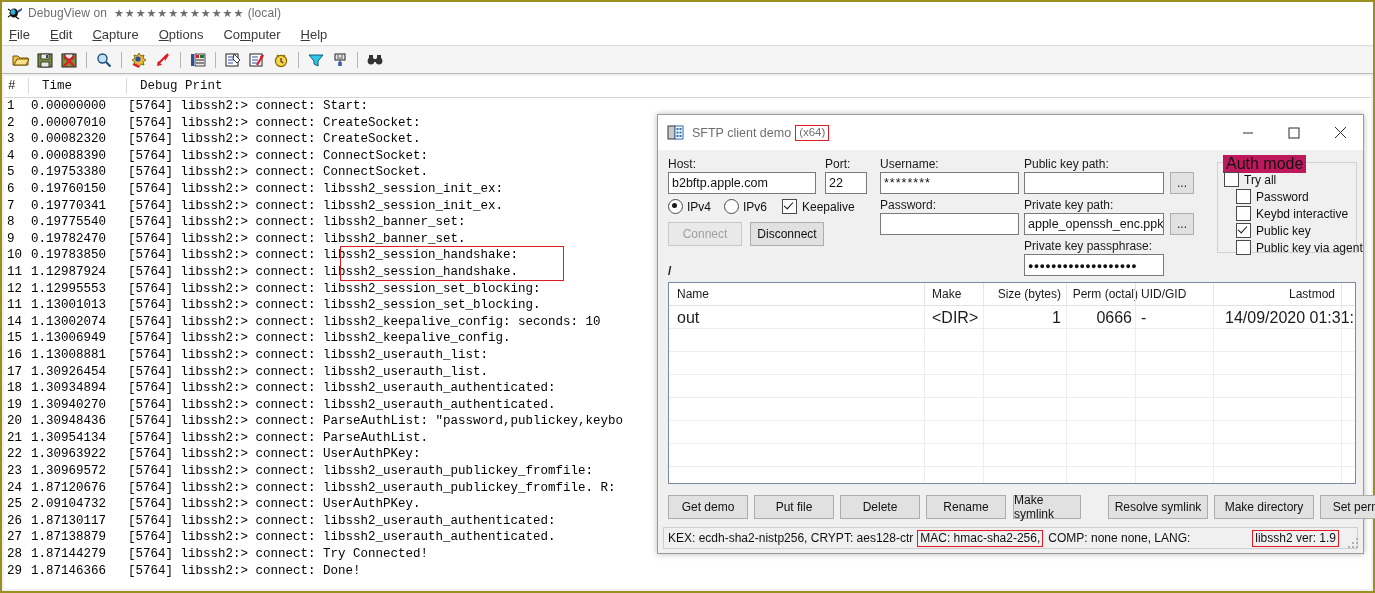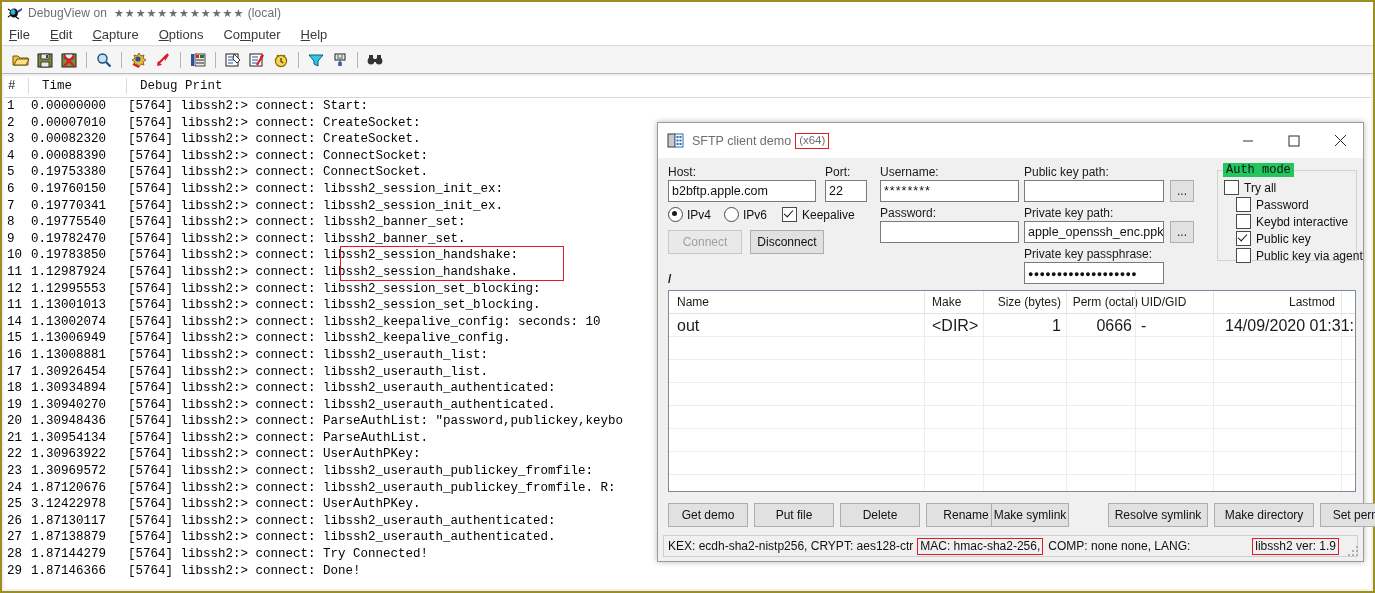--- a/index.html
+++ b/index.html
@@ -78,21 +78,20 @@
   
   .redbox{position:absolute;border:1.5px solid #e01b24;pointer-events:none;box-sizing:border-box;}
 
   
   #sftp{
     position:absolute;left:657px;top:114px;width:707px;height:440px;
     background:#f0f0f0;
     border:1px solid #9b9b9b;
     box-shadow:0 0 6px rgba(0,0,0,.28);
     box-sizing:border-box;
-    margin-top:8px;
   }
   #sftp-title{
     height:35px;background:#ffffff;display:flex;align-items:center;
     border-bottom:1px solid #f0f0f0;
   }
   #sftp-icon{width:17px;height:17px;margin-left:9px;margin-right:8px;position:relative;flex:none;}
   #sftp-title-text{font-size:12.5px;color:#6d6d6d;}
   #sftp-arch{font-size:11.5px;color:#6d6d6d;margin-left:4px;
     border:1.5px solid #e01b24;padding:0px 3px 1px 3px;line-height:13px;}
   .wbtn{width:46px;height:34px;display:flex;align-items:center;justify-content:center;
@@ -118,21 +117,21 @@
   .radio.on .dot:after{content:"";position:absolute;left:3px;top:3px;width:5px;height:5px;
     border-radius:50%;background:#1a1a1a;}
 
   .chk{position:absolute;display:flex;align-items:center;font-size:12px;color:#111;}
   .chk .box{width:13px;height:13px;border:1px solid #4a4a4a;background:#fff;
     margin-right:5px;position:relative;flex:none;}
   .chk.on .box:after{content:"";position:absolute;left:3px;top:0px;width:4px;height:8px;
     border:solid #111;border-width:0 1.6px 1.6px 0;transform:rotate(42deg);}
 
   #authbox{position:absolute;border:1px solid #d2d2d2;box-sizing:border-box;}
-  #authbox-legend{position:absolute;background:#22c55e;font-size:12px;color:#111;padding:0 3px;font-family:Liberation Mono, monospace;}
+  #authbox-legend{position:absolute;background:#be185d;font-size:16px;color:#111;padding:0 3px;}
 
   
   #flist{position:absolute;background:#ffffff;border:1px solid #7a8a9a;box-sizing:border-box;overflow:hidden;}
   #flist-head{height:22px;background:#ffffff;border-bottom:1px solid #e3e3e3;position:relative;}
   #flist-head .fh{position:absolute;top:4px;font-size:12px;color:#1b1b1b;white-space:nowrap;}
   #flist-head .fsep{position:absolute;top:0;height:22px;width:1px;background:#e6e6e6;}
   .frow{height:22px;position:relative;border-bottom:1px solid #ededed;}
   .frow .fc{position:absolute;top:3px;font-size:16px;color:#1b1b1b;white-space:nowrap;}
   .frow .fsep{position:absolute;top:0;height:22px;width:1px;background:#ededed;}
 
@@ -303,21 +302,21 @@
         <div class="logrow"><span class="num">15</span><span class="tm">1.13006949</span><span class="msg">[5764] libssh2:&gt; connect: libssh2_keepalive_config.</span></div>
         <div class="logrow"><span class="num">16</span><span class="tm">1.13008881</span><span class="msg">[5764] libssh2:&gt; connect: libssh2_userauth_list:</span></div>
         <div class="logrow"><span class="num">17</span><span class="tm">1.30926454</span><span class="msg">[5764] libssh2:&gt; connect: libssh2_userauth_list.</span></div>
         <div class="logrow"><span class="num">18</span><span class="tm">1.30934894</span><span class="msg">[5764] libssh2:&gt; connect: libssh2_userauth_authenticated:</span></div>
         <div class="logrow"><span class="num">19</span><span class="tm">1.30940270</span><span class="msg">[5764] libssh2:&gt; connect: libssh2_userauth_authenticated.</span></div>
         <div class="logrow"><span class="num">20</span><span class="tm">1.30948436</span><span class="msg">[5764] libssh2:&gt; connect: ParseAuthList: "password,publickey,keybo</span></div>
         <div class="logrow"><span class="num">21</span><span class="tm">1.30954134</span><span class="msg">[5764] libssh2:&gt; connect: ParseAuthList.</span></div>
         <div class="logrow"><span class="num">22</span><span class="tm">1.30963922</span><span class="msg">[5764] libssh2:&gt; connect: UserAuthPKey:</span></div>
         <div class="logrow"><span class="num">23</span><span class="tm">1.30969572</span><span class="msg">[5764] libssh2:&gt; connect: libssh2_userauth_publickey_fromfile:</span></div>
         <div class="logrow"><span class="num">24</span><span class="tm">1.87120676</span><span class="msg">[5764] libssh2:&gt; connect: libssh2_userauth_publickey_fromfile. R:</span></div>
-        <div class="logrow"><span class="num">25</span><span class="tm">3.12422978</span><span class="msg">[5764] libssh2:&gt; connect: UserAuthPKey.</span></div>
+        <div class="logrow"><span class="num">25</span><span class="tm">2.09104732</span><span class="msg">[5764] libssh2:&gt; connect: UserAuthPKey.</span></div>
         <div class="logrow"><span class="num">26</span><span class="tm">1.87130117</span><span class="msg">[5764] libssh2:&gt; connect: libssh2_userauth_authenticated:</span></div>
         <div class="logrow"><span class="num">27</span><span class="tm">1.87138879</span><span class="msg">[5764] libssh2:&gt; connect: libssh2_userauth_authenticated.</span></div>
         <div class="logrow"><span class="num">28</span><span class="tm">1.87144279</span><span class="msg">[5764] libssh2:&gt; connect: Try Connected!</span></div>
         <div class="logrow"><span class="num">29</span><span class="tm">1.87146366</span><span class="msg">[5764] libssh2:&gt; connect: Done!</span></div>
       </div>
 
     <div class="redbox" style="left:336px;top:148px;width:224px;height:35px;"></div>
   </div>
 
 </div>
@@ -512,21 +511,21 @@
             <span class="fsep" style="left: 672px;"></span>
           </div>
         </div>
     </div>
 
     <div id="actionbar">
         <div class="btn" style="left: 10px; top: 345px; width: 80px; height: 24px;">Get demo</div>
         <div class="btn" style="left: 96px; top: 345px; width: 80px; height: 24px;">Put file</div>
         <div class="btn" style="left: 182px; top: 345px; width: 80px; height: 24px;">Delete</div>
         <div class="btn" style="left: 268px; top: 345px; width: 80px; height: 24px;">Rename</div>
-        <div class="btn" style="left: 333px; top: 345px; width: 78px; height: 24px; text-align: center;">Make symlink</div>
+        <div class="btn" style="left: 355px; top: 345px; width: 68px; height: 24px;">Make symlink</div>
         <div class="btn" style="left: 450px; top: 345px; width: 100px; height: 24px;">Resolve symlink</div>
         <div class="btn" style="left: 556px; top: 345px; width: 100px; height: 24px;">Make directory</div>
         <div class="btn" style="left: 662px; top: 345px; width: 80px; height: 24px;">Set perms</div>
       </div>
 
     <div id="statusbar">
       <span class="sb-seg" style="margin-left:4px">KEX: ecdh-sha2-nistp256, CRYPT: aes128-ctr</span>
       <span class="sb-seg sb-hl" style="margin-left:4px">MAC: hmac-sha2-256,</span>
       <span class="sb-seg" style="margin-left:5px">COMP: none none, LANG:</span>
       <span style="flex:1"></span>

